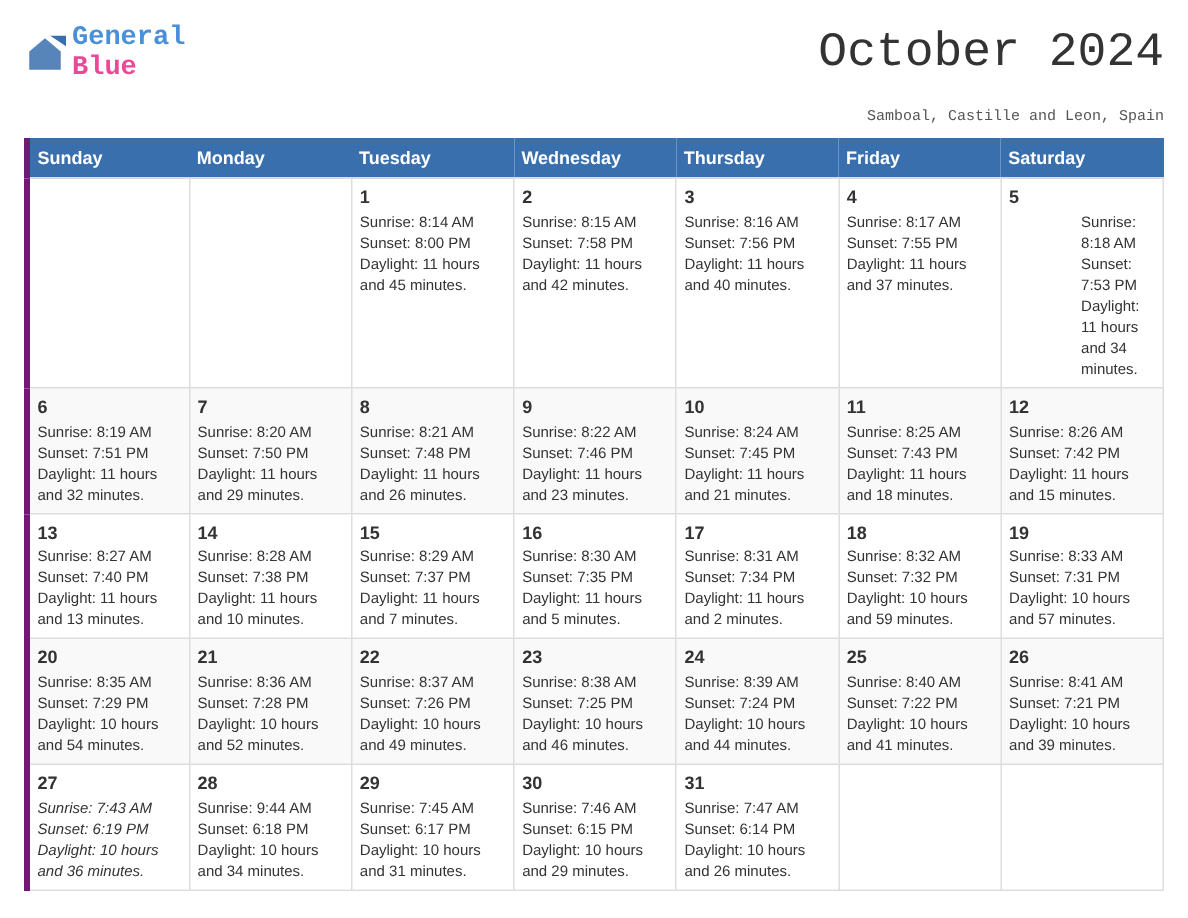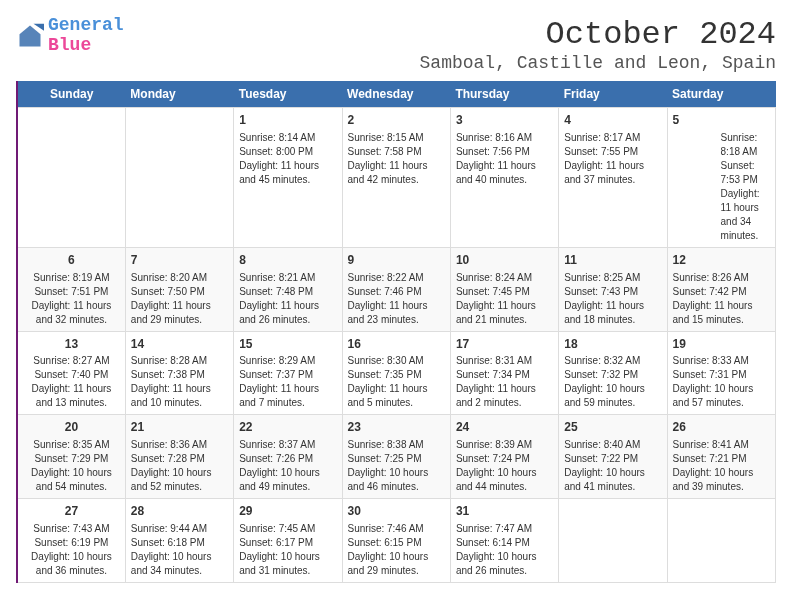--- a/index.html
+++ b/index.html
@@ -35,22 +35,23 @@
     }
     .title-area {
       text-align: right;
     }
     .month-title {
       font-size: 32px;
       font-weight: 300;
       color: #333;
     }
     .subtitle {
-      font-size: 18px;
+      font-size: 10px;
       color: #555;
+      margin-top: 20px;
     }
     table {
       width: 100%;
       border-collapse: collapse;
       font-size: 11px;
     }
     th {
       background-color: #3a6fad;
       color: #fff;
       text-align: left;
@@ -72,21 +73,21 @@
       font-weight: bold;
       display: block;
       margin-bottom: 2px;
     }
     .cell-info {
       font-size: 10px;
       color: #333;
     }
     tr:nth-child(even) td { background: #f9f9f9; }
     tr:nth-child(odd) td { background: #fff; }
-    th:first-child, td:first-child { border-left: 2px solid #701a75; text-align: center; }
+    th:first-child, td:first-child { border-left: 4px solid #701a75; }
     .empty { background: #fff !important; }
   </style>
 </head>
 <body>
 
 <div class="header">
   <div class="logo">
     <svg class="logo-icon" viewBox="0 0 32 32">
       <rect x="0" y="0" width="32" height="32" fill="none"></rect>
       <polygon points="16,4 28,14 28,28 4,28 4,14" fill="#3a6fad" opacity="0.85"></polygon>
@@ -278,21 +279,21 @@
         <td>
           <span class="day-num">26</span>
           <div class="cell-info" style="white-space: pre-line;">Sunrise: 8:41 AM
 Sunset: 7:21 PM
 Daylight: 10 hours and 39 minutes.</div>
         </td>
       </tr>
       <tr>
         <td>
           <span class="day-num">27</span>
-          <div class="cell-info" style="white-space: pre-line;">Sunrise: 7:43 AM
+          <div class="cell-info" style="white-space: pre-line; font-style: italic;">Sunrise: 7:43 AM
 Sunset: 6:19 PM
 Daylight: 10 hours and 36 minutes.</div>
         </td>
         <td>
           <span class="day-num">28</span>
           <div class="cell-info" style="white-space: pre-line;">Sunrise: 9:44 AM
 Sunset: 6:18 PM
 Daylight: 10 hours and 34 minutes.</div>
         </td>
         <td>

